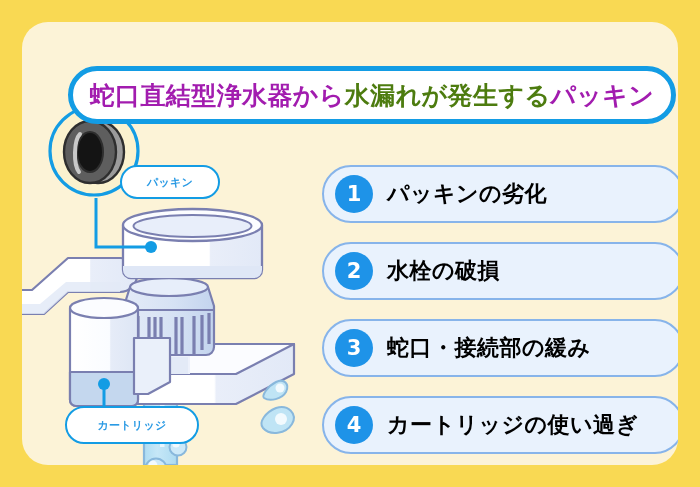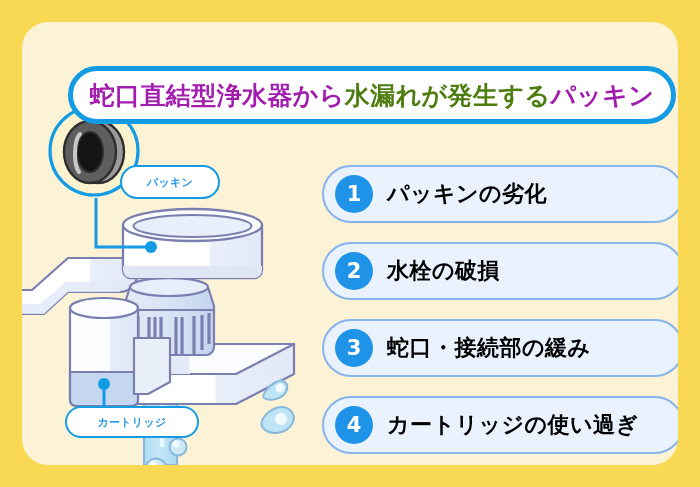--- a/index.html
+++ b/index.html
@@ -135,21 +135,21 @@
   #label-packing {
     left: 98px;
     top: 143px;
     width: 100px;
     height: 34px;
   }
   #label-cartridge {
     left: 43px;
     top: 384px;
     width: 134px;
-    height: 32px;
+    height: 38px;
   }
 </style>
 </head>
 <body>
 
 <div id="poster">
   <div id="inner-panel">
 
     <div id="illustration">
       <svg width="300" height="443" viewBox="0 0 300 443" xmlns="http://www.w3.org/2000/svg">

